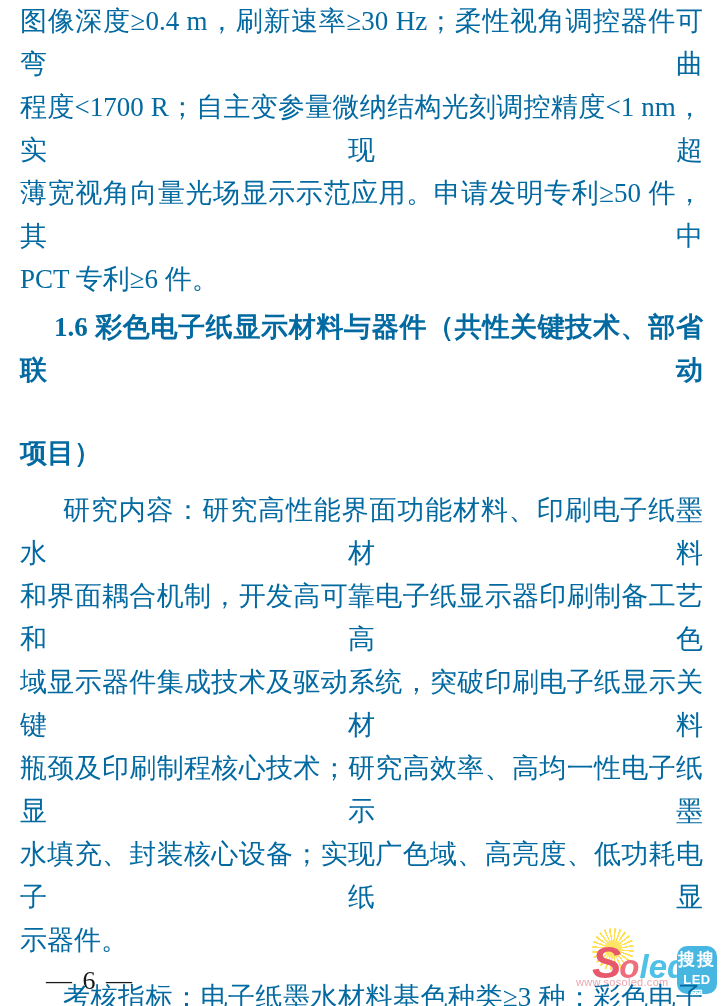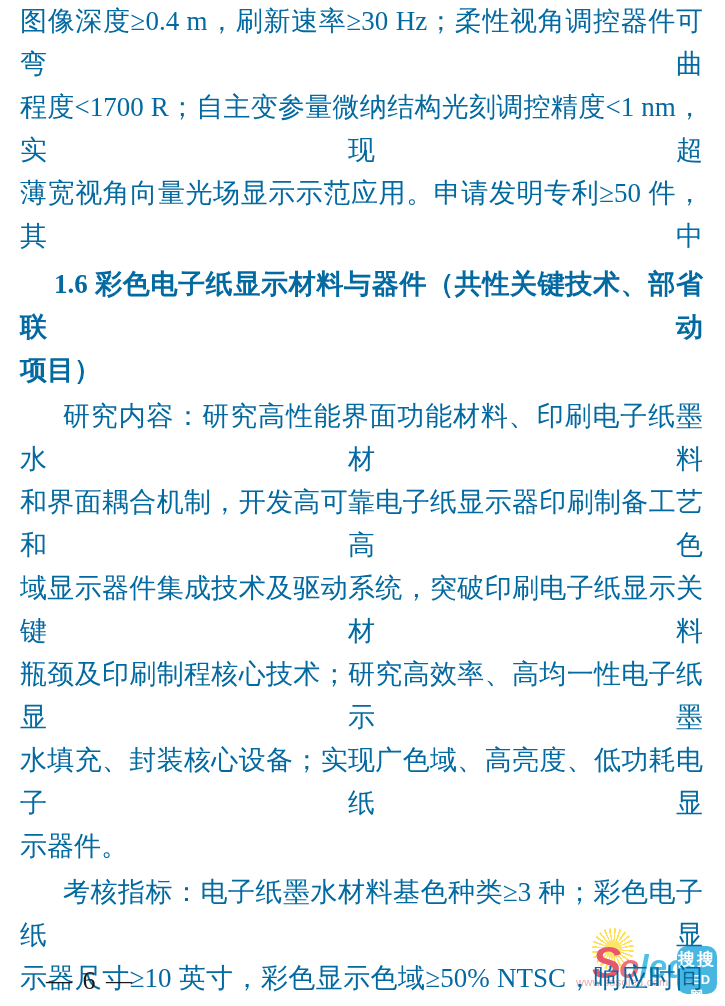--- a/index.html
+++ b/index.html
@@ -15,22 +15,22 @@
     position:absolute;left:20px;top:0;width:683px;z-index:2;
   }
   .line{
     font-size:27px;
     line-height:43px;
     text-align:justify;
     text-align-last:justify;
     color:#0369a1;
   }
   .line.end{text-align-last:left;}
-  .line.indent{text-indent:43px;margin-top:3px;}
-  .line.bold{font-weight:bold;}
+  .line.indent{text-indent:43px;margin-top:14px;}
+  .line.bold{font-weight:bold;margin-top:40px;}
   .line.bold.indent{text-indent:34px;margin-top:5px;}
   .footer{
     position:absolute;left:46px;top:966px;z-index:2;
     font-size:26px;letter-spacing:2px;color:#181818;
   }
   
   .watermark{position:absolute;left:574px;top:928px;width:151px;height:76px;z-index:1;}
   .wm-sun{
     position:absolute;left:18px;top:0px;width:42px;height:42px;border-radius:50%;
     background:repeating-conic-gradient(from 3deg, rgba(255,223,77,0.95) 0deg 6deg, rgba(255,255,255,0) 6deg 15deg);
@@ -71,20 +71,21 @@
       <div class="wm-badge-top">搜搜</div>
       <div class="wm-badge-bottom">LED网</div>
     </div>
     <div class="wm-url">www.sosoled.com</div>
   </div>
 
   <div class="text-block">
       <div class="line">图像深度≥0.4 m，刷新速率≥30 Hz；柔性视角调控器件可弯曲</div>
       <div class="line">程度&lt;1700 R；自主变参量微纳结构光刻调控精度&lt;1 nm，实现超</div>
       <div class="line">薄宽视角向量光场显示示范应用。申请发明专利≥50 件，其中</div>
+      <div class="line end">PCT 专利≥6 件。</div>
       <div class="line bold indent">1.6 彩色电子纸显示材料与器件（共性关键技术、部省联动</div>
       <div class="line bold end">项目）</div>
       <div class="line indent">研究内容：研究高性能界面功能材料、印刷电子纸墨水材料</div>
       <div class="line">和界面耦合机制，开发高可靠电子纸显示器印刷制备工艺和高色</div>
       <div class="line">域显示器件集成技术及驱动系统，突破印刷电子纸显示关键材料</div>
       <div class="line">瓶颈及印刷制程核心技术；研究高效率、高均一性电子纸显示墨</div>
       <div class="line">水填充、封装核心设备；实现广色域、高亮度、低功耗电子纸显</div>
       <div class="line end">示器件。</div>
       <div class="line indent">考核指标：电子纸墨水材料基色种类≥3 种；彩色电子纸显</div>
       <div class="line">示器尺寸≥10 英寸，彩色显示色域≥50% NTSC，响应时间&lt;30</div>

